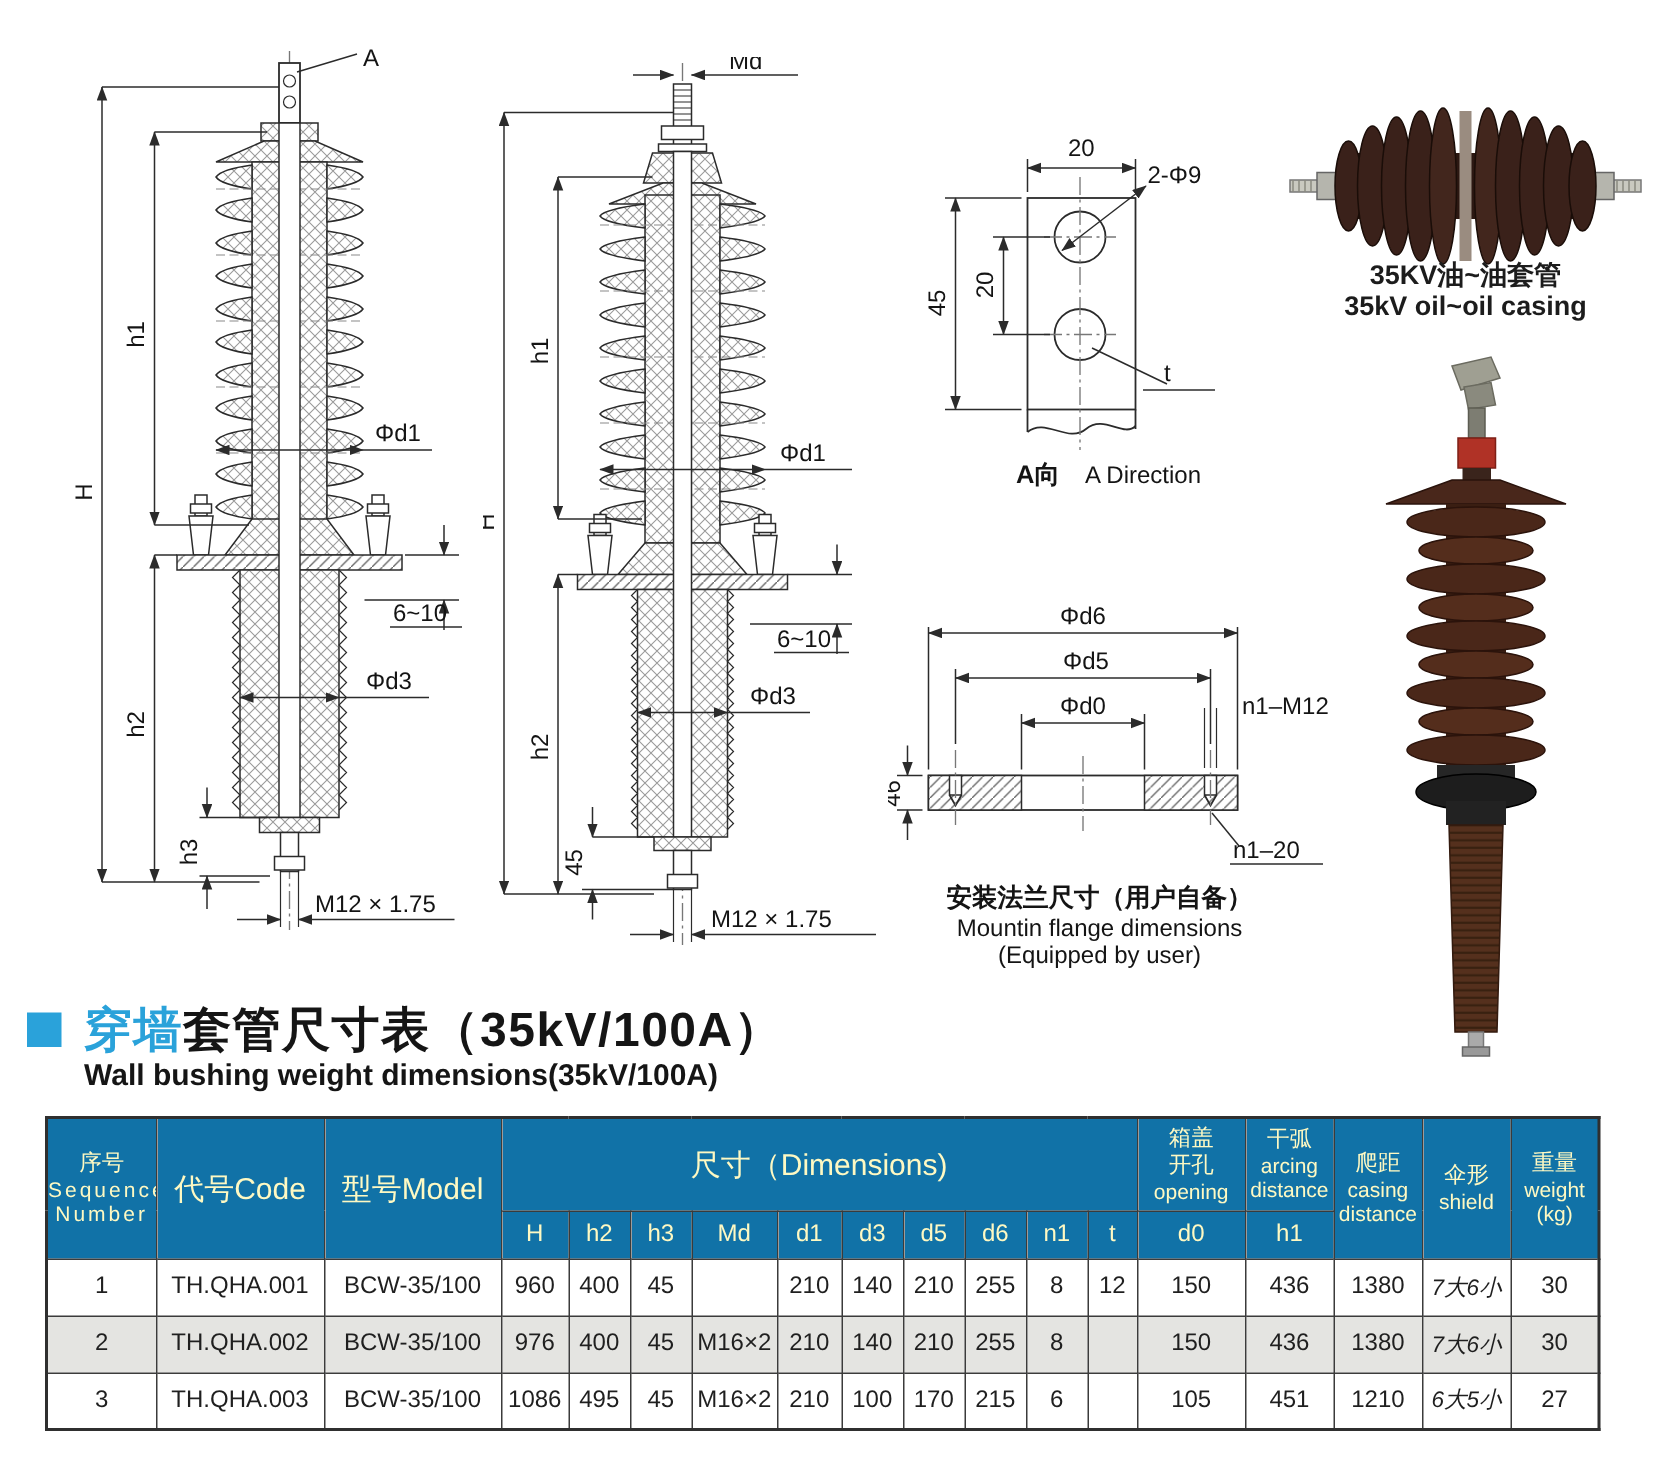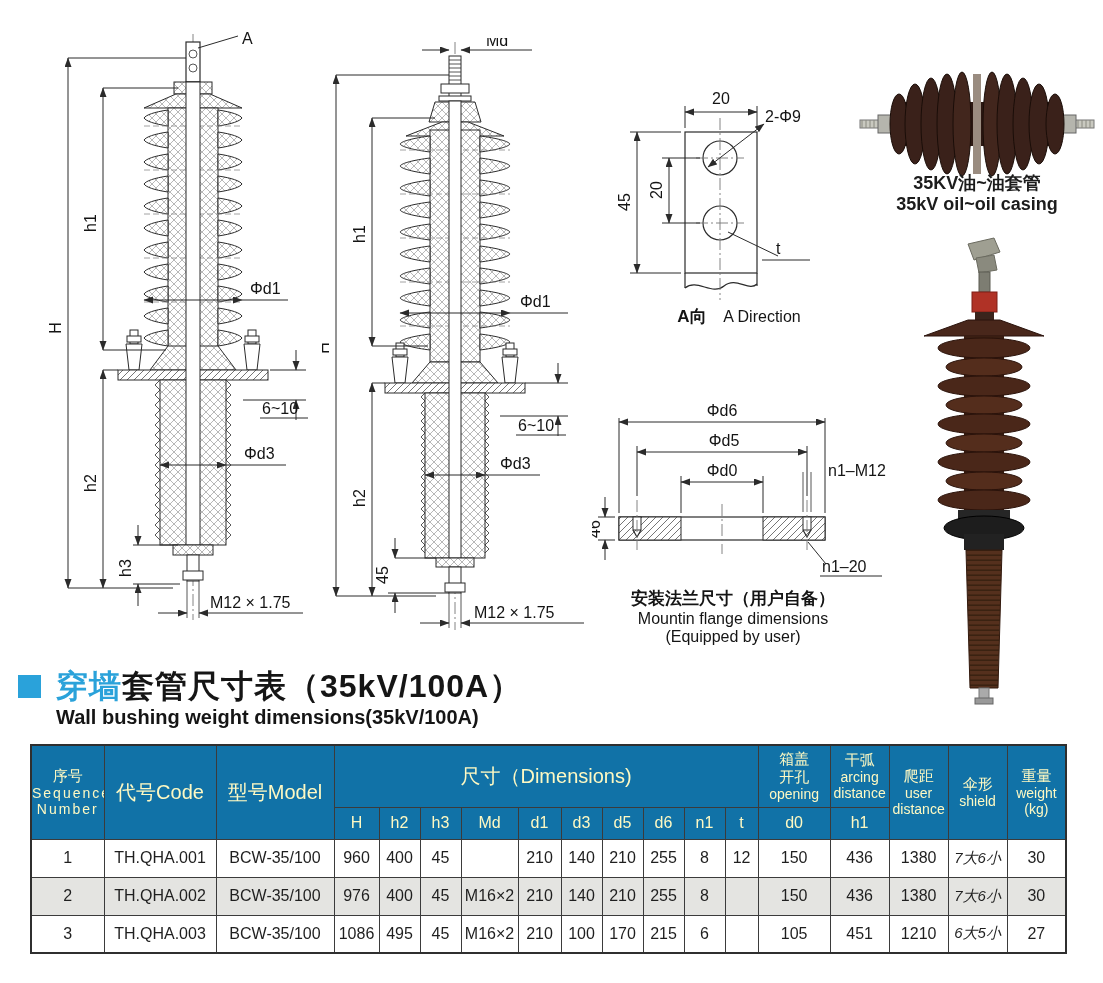--- a/index.html
+++ b/index.html
@@ -431,21 +431,21 @@
         <span class="hcn">开孔</span>
         <span class="hen">opening</span>
       </th>
       <th>
         <span class="hcn">干弧</span>
         <span class="hen">arcing</span>
         <span class="hen">distance</span>
       </th>
       <th rowspan="2">
         <span class="hcn">爬距</span>
-        <span class="hen">user</span>
+        <span class="hen">casing</span>
         <span class="hen">distance</span>
       </th>
       <th rowspan="2">
         <span class="hcn">伞形</span>
         <span class="hen">shield</span>
       </th>
       <th rowspan="2">
         <span class="hcn">重量</span>
         <span class="hen">weight</span>
         <span class="hen">(kg)</span>

